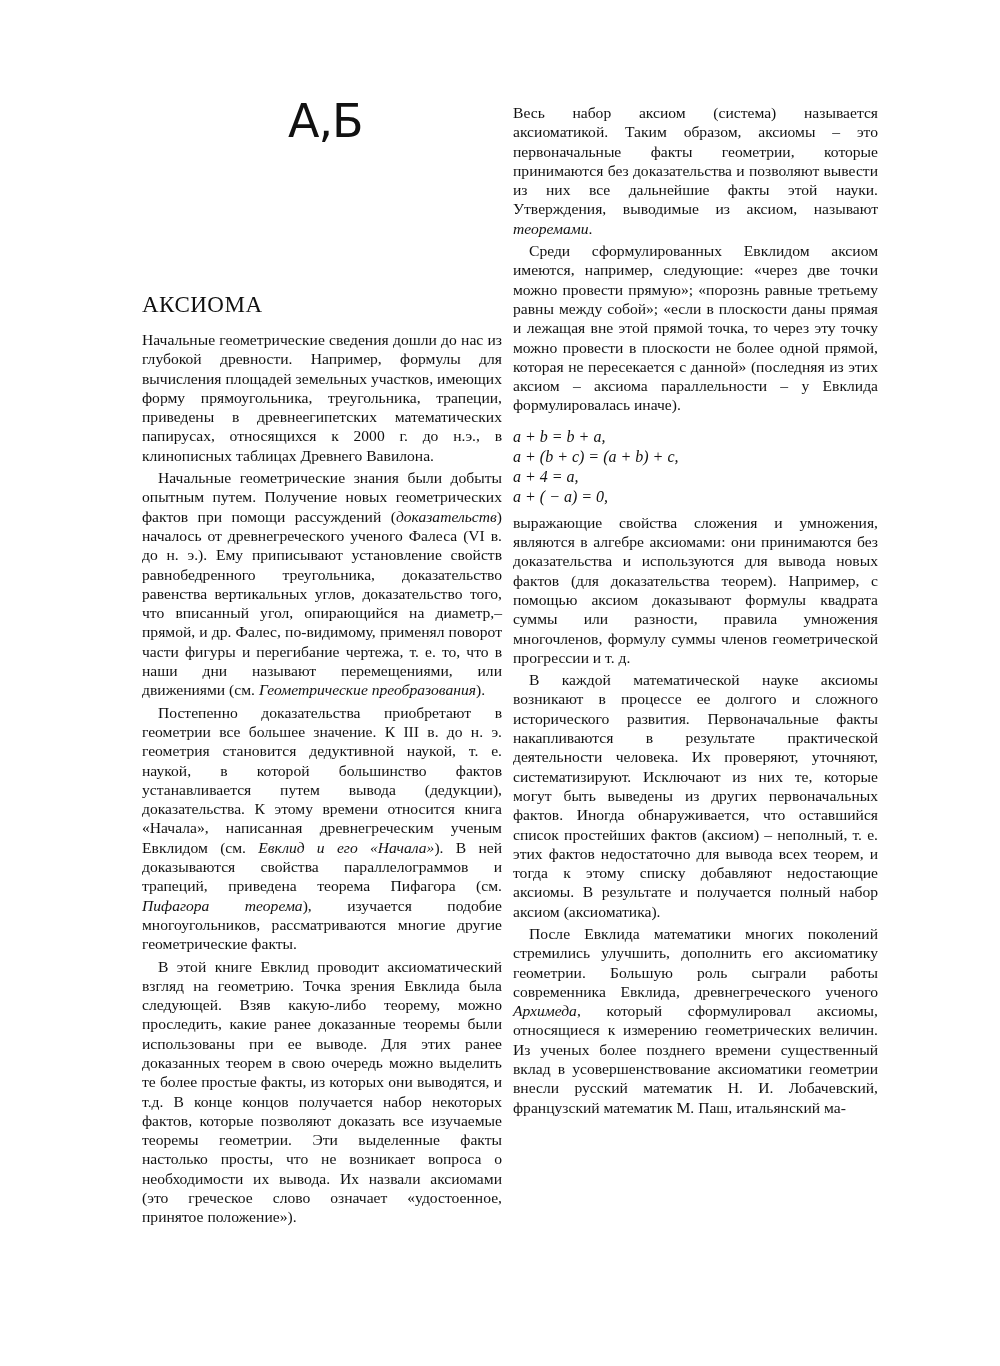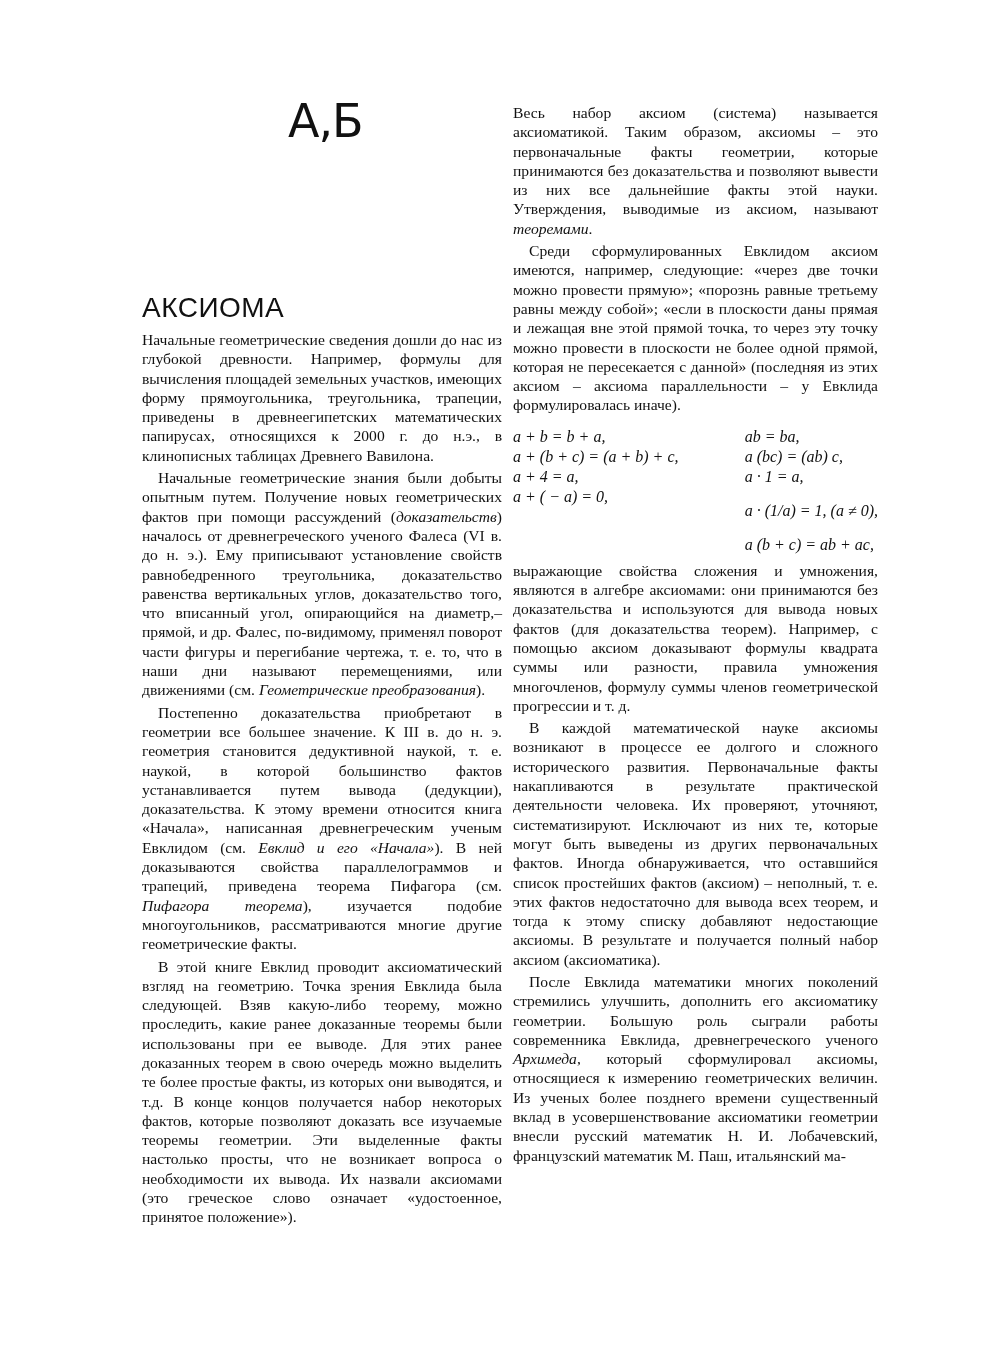--- a/index.html
+++ b/index.html
@@ -5,21 +5,21 @@
     html, body { margin: 0; padding: 0; background: #ffffff; }
     body { width: 1000px; height: 1366px; position: relative; overflow: hidden; color: #111; }
     .page { position: absolute; left: 0; top: 0; width: 1000px; height: 1106px; }
     .section-letter {
       position: absolute; left: 288px; top: 94px;
       font-family: "DejaVu Sans", sans-serif; font-size: 46px; font-weight: 400; letter-spacing: -1px;
       color: #111;
     }
     .article-title {
       position: absolute; left: 142px; top: 292px;
-      font-family: Liberation Sans, sans-serif; font-size: 28px; font-weight: 400; letter-spacing: 0.5px;
+      font-family: Liberation Serif, serif; font-size: 23px; font-weight: 400; letter-spacing: 0.5px;
     }
     .col {
       position: absolute;
       font-family: "Liberation Serif", serif; font-size: 15.6px; line-height: 19.3px;
       text-align: justify; hyphens: manual;
     }
     .col-left { left: 142px; top: 330px; width: 360px; }
     .col-right { left: 513px; top: 103px; width: 365px; }
     .col p { margin: 0 0 3px 0; text-indent: 0; }
     .col p.indent { text-indent: 16px; }
@@ -53,27 +53,20 @@
     <p class="noindent"><span>Весь набор аксиом (система) называется аксиоматикой. Таким образом, аксиомы – это первоначальные факты геометрии, которые принимаются без доказательства и позволяют вывести из них все дальнейшие факты этой науки. Утверждения, выводимые из аксиом, называют </span><i>теоремами</i><span>.</span></p>
     <p class="indent">Среди сформулированных Евклидом аксиом имеются, например, следующие: «через две точки можно провести прямую»; «порознь равные третьему равны между собой»; «если в плоскости даны прямая и лежащая вне этой прямой точка, то через эту точку можно провести в плоскости не более одной прямой, которая не пересекается с данной» (последняя из этих аксиом – аксиома параллельности – у Евклида формулировалась иначе).</p>
 
     <div class="formulas">
       <div class="fcol fcol-left">
         <div class="fline">a + b = b + a,</div>
         <div class="fline">a + (b + c) = (a + b) + c,</div>
         <div class="fline">a + 4 = a,</div>
         <div class="fline">a + ( − a) = 0,</div>
       </div>
-      <div class="fcol">
-        <div class="fline">ab = ba,</div>
-        <div class="fline">a (bc) = (ab) c,</div>
-        <div class="fline">a · 1 = a,</div>
-        <div class="fline tall">a · (1/a) = 1, (a ≠ 0),</div>
-        <div class="fline">a (b + c) = ab + ac,</div>
-      </div>
     </div>
 
     <p class="noindent">выражающие свойства сложения и умножения, являются в алгебре аксиомами: они принимаются без доказательства и используются для вывода новых фактов (для доказательства теорем). Например, с помощью аксиом доказывают формулы квадрата суммы или разности, правила умножения многочленов, формулу суммы членов геометрической прогрессии и т. д.</p>
     <p class="indent">В каждой математической науке аксиомы возникают в процессе ее долгого и сложного исторического развития. Первоначальные факты накапливаются в результате практической деятельности человека. Их проверяют, уточняют, систематизируют. Исключают из них те, которые могут быть выведены из других первоначальных фактов. Иногда обнаруживается, что оставшийся список простейших фактов (аксиом) – неполный, т. е. этих фактов недостаточно для вывода всех теорем, и тогда к этому списку добавляют недостающие аксиомы. В результате и получается полный набор аксиом (аксиоматика).</p>
     <p class="indent"><span>После Евклида математики многих поколений стремились улучшить, дополнить его аксиоматику геометрии. Большую роль сыграли работы современника Евклида, древнегреческого ученого </span><i>Архимеда</i><span>, который сформулировал аксиомы, относящиеся к измерению геометрических величин. Из ученых более позднего времени существенный вклад в усовершенствование аксиоматики геометрии внесли русский математик Н. И. Лобачевский, французский математик М. Паш, итальянский ма-</span></p>
   </div>
 
 </div>
 
 </body></html>

